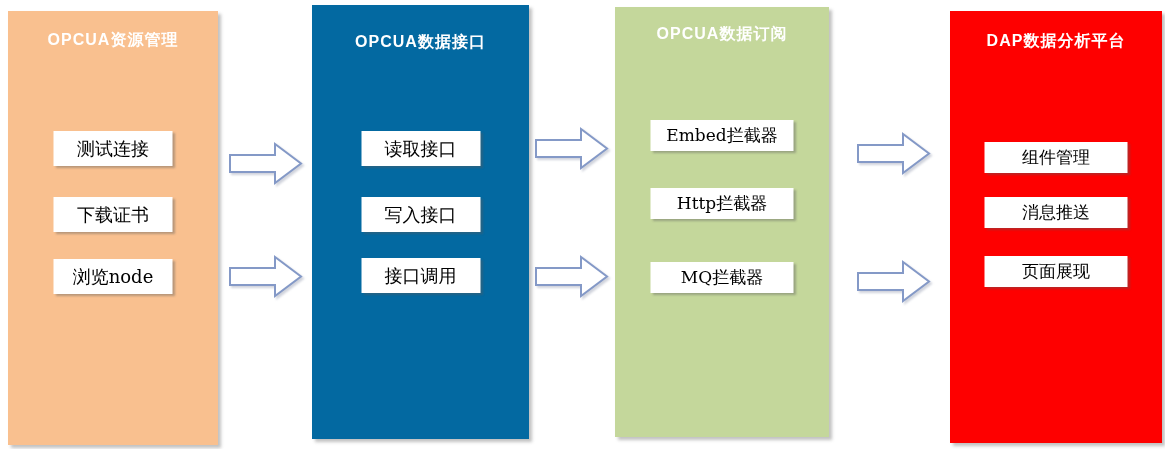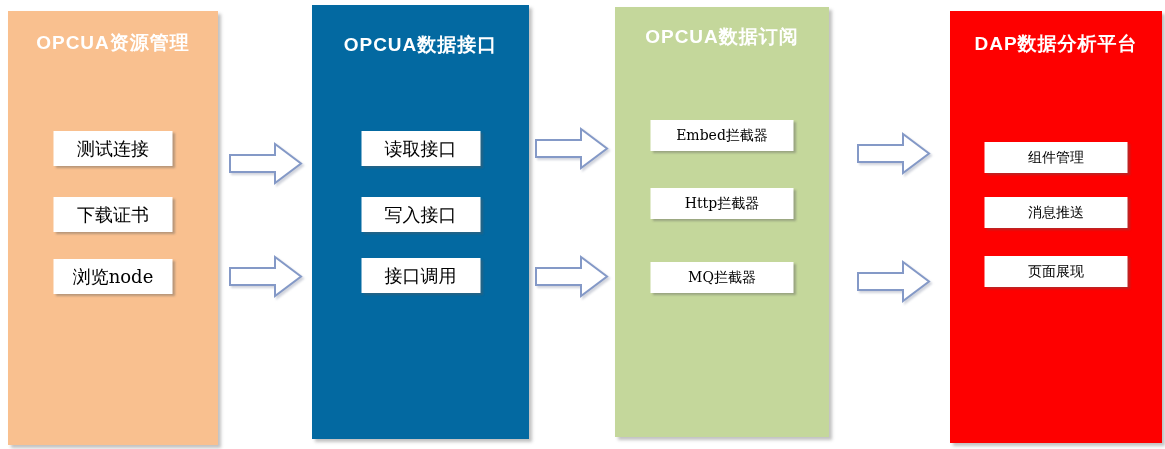--- a/index.html
+++ b/index.html
@@ -19,21 +19,21 @@
   }
   .panel {
     position: absolute;
     box-shadow: 3px 3px 3px rgba(120,120,120,0.45);
   }
   .panel-title {
     width: 100%;
     text-align: center;
     color: #ffffff;
     font-weight: bold;
-    font-size: 19px;
+    font-size: 16px;
     letter-spacing: 1px;
     font-family: "Liberation Sans", sans-serif;
   }
   .panel-1 { left: 8px;   top: 11px; width: 210px; height: 434px; background: #F9C08F; }
   .panel-2 { left: 312px; top: 5px;  width: 217px; height: 434px; background: #0369a1; }
   .panel-3 { left: 615px; top: 7px;  width: 214px; height: 430px; background: #C4D79B; }
   .panel-4 { left: 941px; top: 11px; width: 212px; height: 432px; background: #FE0000; margin-left: 9px; }
   .panel-1 .panel-title { padding-top: 19px; }
   .panel-2 .panel-title { padding-top: 27px; }
   .panel-3 .panel-title { padding-top: 17px; }
@@ -46,21 +46,21 @@
     background: #ffffff;
     color: #000000;
     font-family: "DejaVu Serif", "Liberation Serif", serif;
     display: flex;
     align-items: center;
     justify-content: center;
     box-shadow: 2px 2px 2px rgba(90,90,90,0.4);
     white-space: nowrap;
   }
   .panel-1 .node-box, .panel-2 .node-box { width: 119px; height: 35px; font-size: 18px; }
-  .panel-3 .node-box, .panel-4 .node-box { width: 143px; height: 31px; font-size: 14px; }
+  .panel-3 .node-box, .panel-4 .node-box { width: 143px; height: 31px; font-size: 17px; }
 
   .panel-1 .row-0 { top: 120px; }
   .panel-1 .row-1 { top: 186px; }
   .panel-1 .row-2 { top: 248px; }
   .panel-2 .row-0 { top: 126px; }
   .panel-2 .row-1 { top: 192px; }
   .panel-2 .row-2 { top: 253px; }
   .panel-3 .row-0 { top: 113px; }
   .panel-3 .row-1 { top: 181px; }
   .panel-3 .row-2 { top: 255px; }

